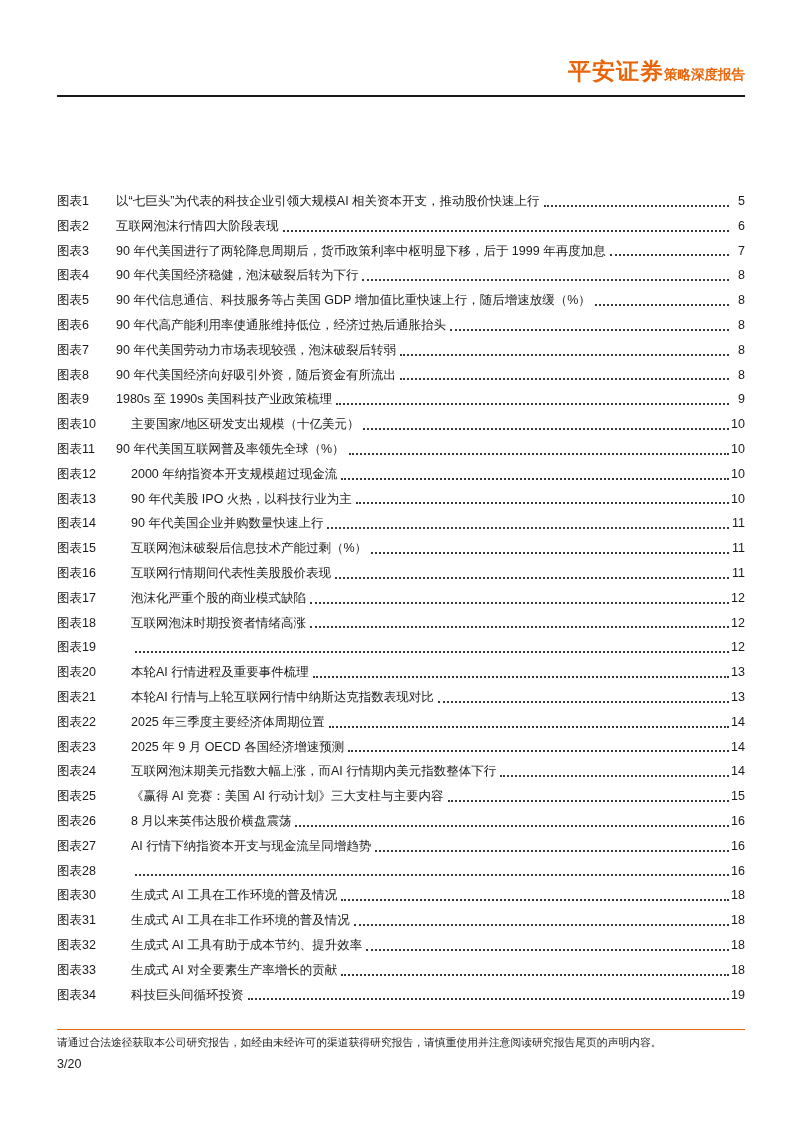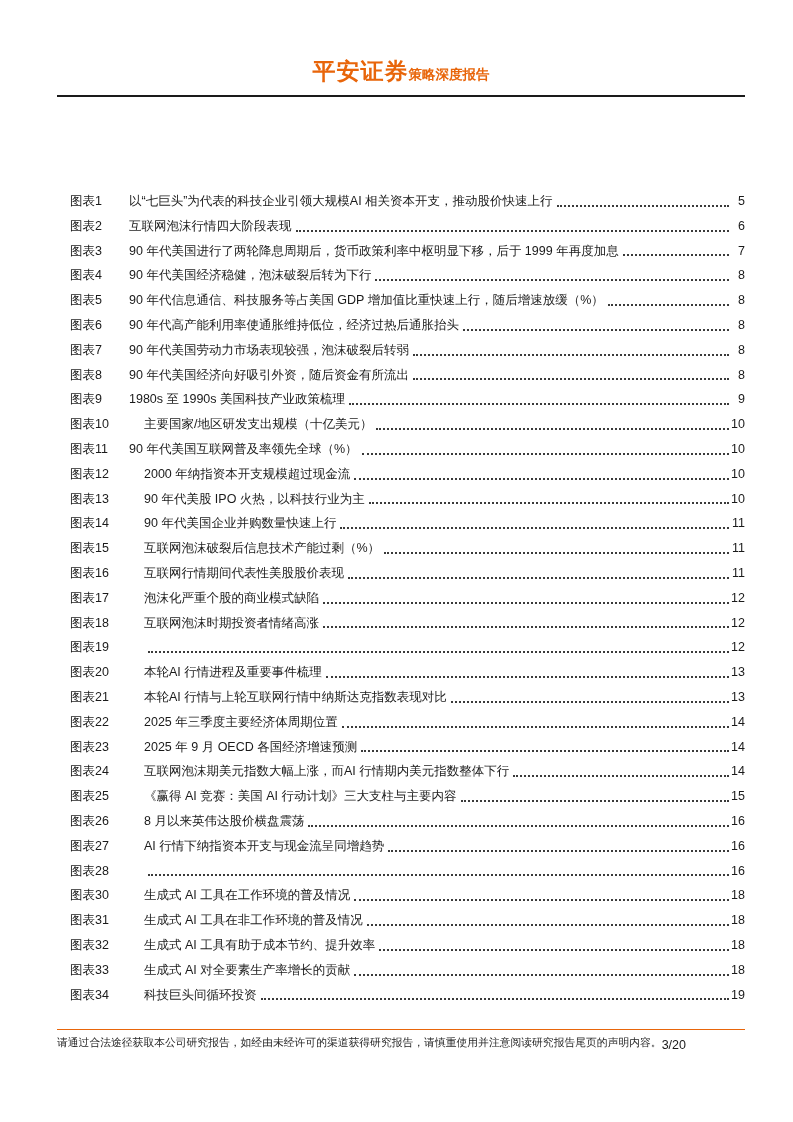--- a/index.html
+++ b/index.html
@@ -19,21 +19,21 @@
   
   .header {
     position: absolute;
     top: 58px;
     left: 57px;
     right: 48px;
   }
   .header-row {
     display: flex;
     align-items: flex-end;
-    justify-content: center;
+    justify-content: flex-end;
   }
   .logo-text {
     font-size: 23px;
     font-weight: 700;
     color: var(--accent, #e8650a);
     letter-spacing: 1px;
     line-height: 26px;
   }
   .report-type {
     font-size: 13.5px;
@@ -65,21 +65,20 @@
   }
   .toc-row {
     display: flex;
     align-items: baseline;
     height: 24.8px;
     line-height: 24.8px;
     font-size: 12.5px;
     color: #1a1a1a;
     white-space: nowrap;
     cursor: pointer;
-    margin-left: 13px;
   }
   .toc-row .lbl { flex: 0 0 auto; }
   .toc-row.ind0 .lbl { width: 59px; }
   .toc-row.ind1 .lbl { width: 74px; }
   .toc-row .txt { flex: 0 1 auto; overflow: hidden; text-align: center; }
   .toc-row .leader {
     flex: 1 1 12px;
     align-self: stretch;
     position: relative;
     min-width: 12px;
@@ -104,20 +103,21 @@
     right: 48px;
     top: 1029px;
   }
   .footer-rule {
     border-top: 1.5px solid var(--accent, #e8650a);
     height: 0;
   }
   .footer-row {
     display: flex;
     align-items: flex-start;
+    flex-direction: column;
   }
   .disclaimer {
     margin-top: 5px;
     font-size: 10.8px;
     color: #262626;
     line-height: 14px;
     max-width: 620px;
   }
   .page-indicator {
     margin-top: 8px;

